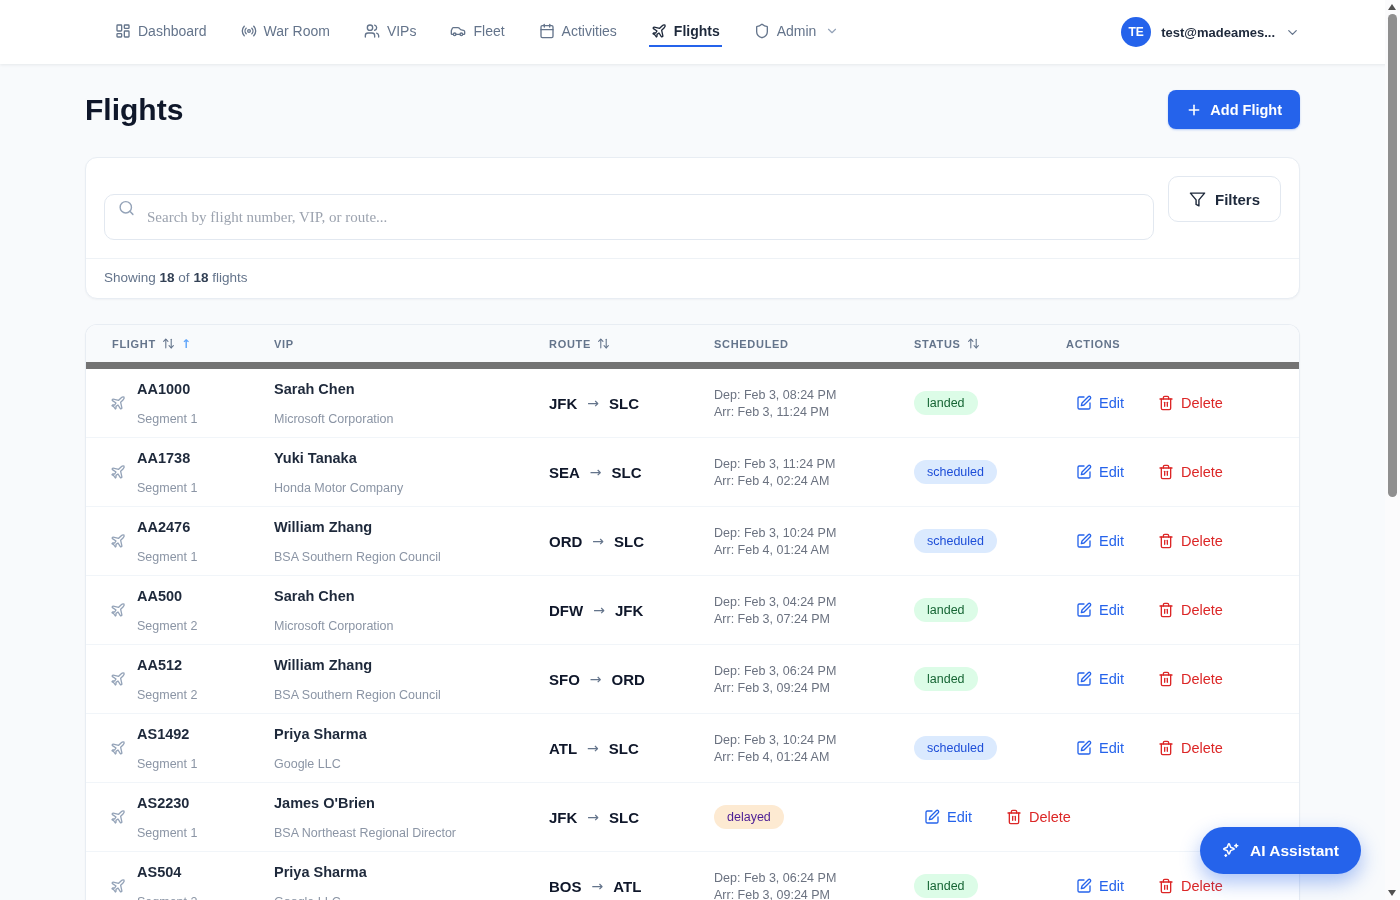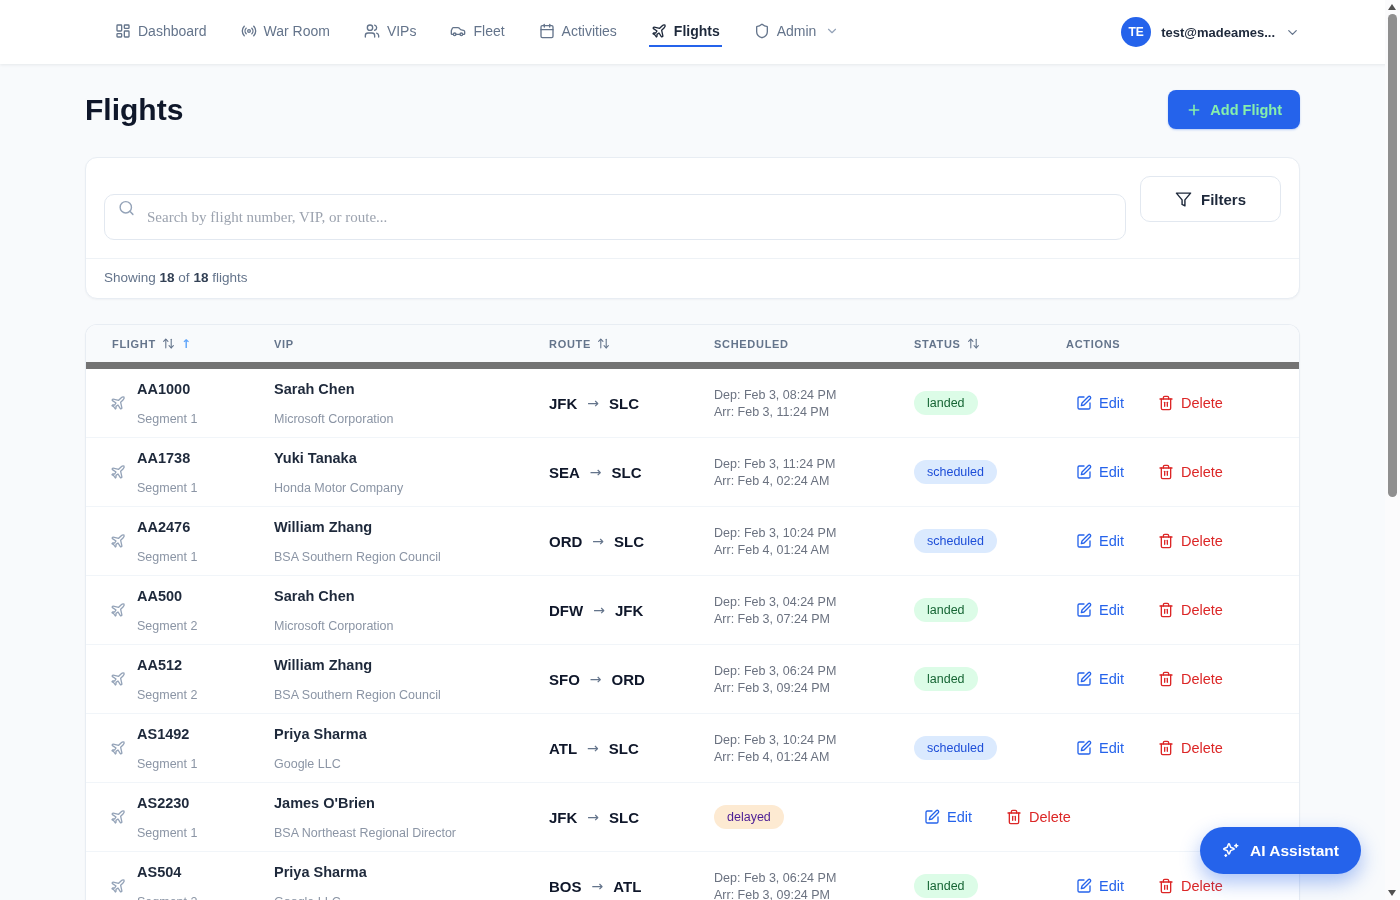--- a/index.html
+++ b/index.html
@@ -21,35 +21,35 @@
   .nav-user { margin-left:auto; display:flex; align-items:center; gap:10px; cursor:pointer; }
   .avatar { width:30px; height:30px; border-radius:50%; background:#2563eb; color:#fff;
     font-size:12px; font-weight:700; display:flex; align-items:center; justify-content:center;text-align:right; }
   .user-email { font-size:13px; font-weight:600; color:#1e293b; }
   .nav-user .chev { color:#64748b; }
 
   
   .page { padding:0 100px 0 85px; }
   .page-head { display:flex; align-items:center; justify-content:space-between; margin-top:26px; }
   .page-title { font-size:30px; font-weight:800; color:#0f172a; }
-  .btn-primary { display:flex; align-items:center; gap:8px; background:#2563eb; color:#86efac;
+  .btn-primary { display:flex; align-items:center; gap:8px; background:#2563eb; color:#ffffff;
     border:none; border-radius:8px; height:39px; padding:0 18px; font-size:14.5px; font-weight:700;
     font-family:inherit; cursor:pointer; box-shadow:0 1px 2px rgba(37,99,235,.3); }
 
   
   .search-card { margin-top:28px; background:#fff; border:1px solid #e8edf3; border-radius:12px;
     box-shadow:0 1px 2px rgba(15,23,42,.04); }
   .search-row { display:flex; gap:14px; padding:18px; }
   .search-box { position:relative; flex:1; }
   .search-box svg { position:absolute; left:14px; top:50%; transform:translateY(-50%); color:#94a3b8; }
   .search-input { width:100%; height:46px; border:1px solid #e2e8f0; border-radius:10px;
     padding:0 14px 0 42px; font-size:15px; font-family:Liberation Serif, serif; color:#0f172a; background:#fff; outline:none; }
   .search-input::placeholder { color:#9ca3af; }
   .btn-filters { display:flex; align-items:center; gap:9px; background:#fff; color:#1e293b;
-    border:1px solid #e2e8f0; border-radius:10px; height:46px; padding:0 34px; font-size:15px;
+    border:1px solid #e2e8f0; border-radius:10px; height:46px; padding:0 20px; font-size:15px;
     font-weight:700; font-family:inherit; cursor:pointer; }
   .summary { border-top:1px solid #eef2f6; padding:11px 18px 13px; font-size:13.5px; color:#64748b; }
   .summary b { color:#334155; font-weight:700; }
 
   
   .table-card { margin-top:25px; background:#fff; border:1px solid #e8edf3; border-radius:12px 12px 0 0;
     border-bottom:none; box-shadow:0 1px 2px rgba(15,23,42,.04); overflow:hidden; height:640px; }
   .tgrid { display:grid; grid-template-columns:188px 275px 165px 200px 152px auto; align-items:center; }
   .thead { height:44px; background:#f8fafc; border-bottom:7px solid #737373; }
   .th { font-size:11px; font-weight:700; letter-spacing:.7px; color:#64748b; text-transform:uppercase;

